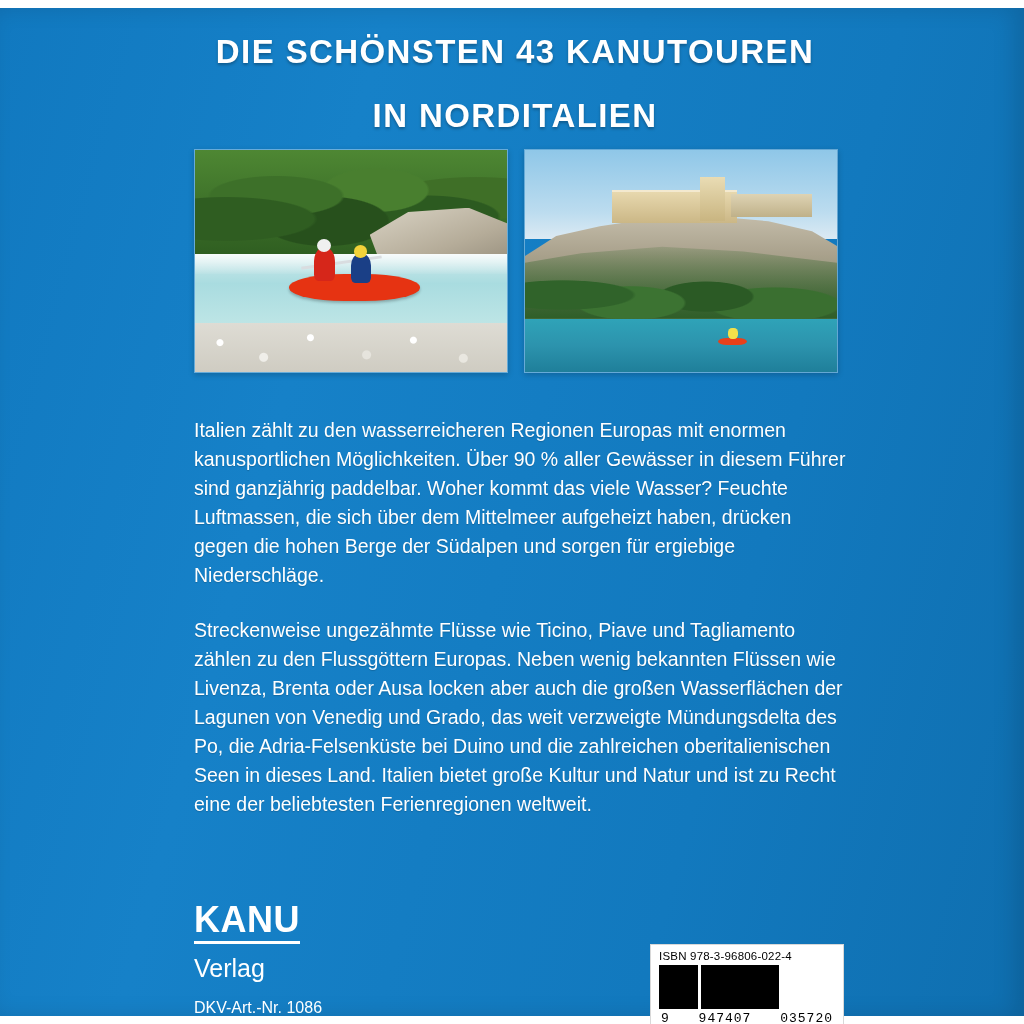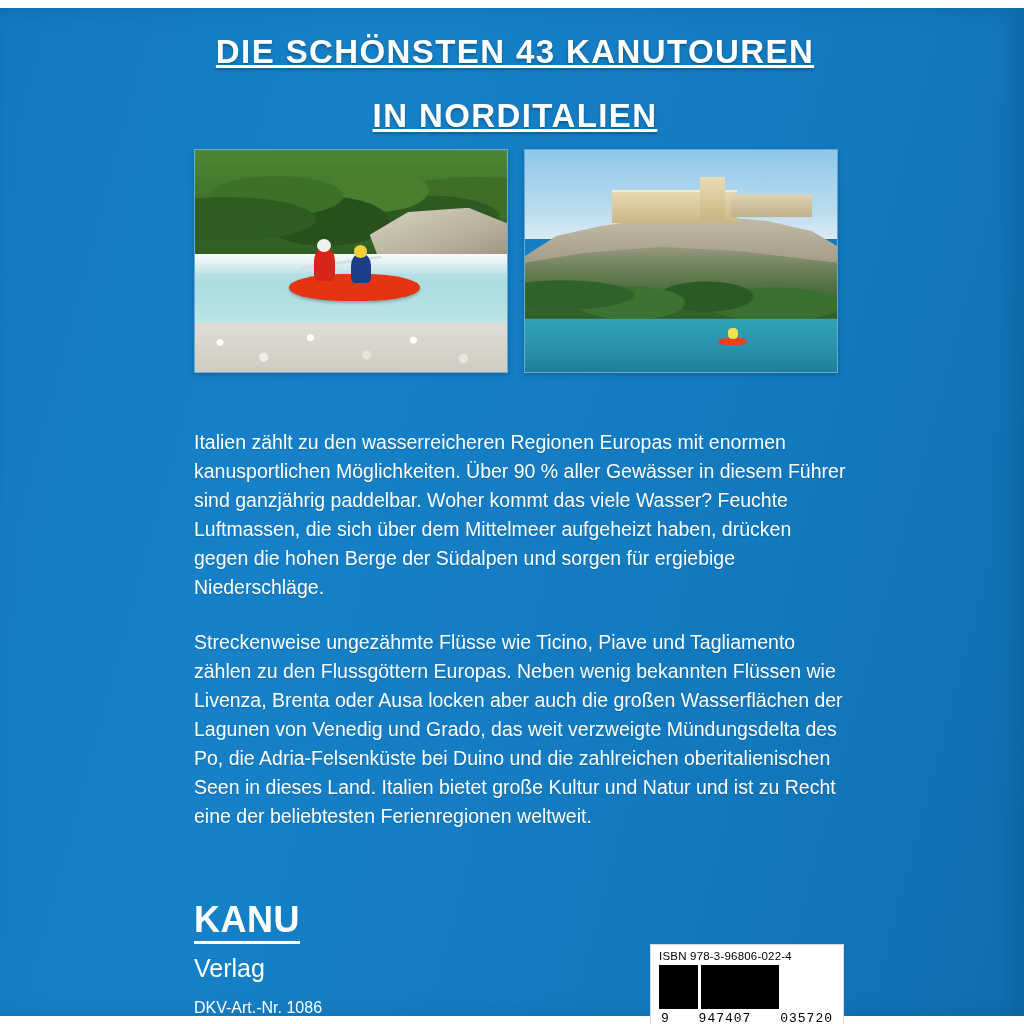--- a/index.html
+++ b/index.html
@@ -33,21 +33,20 @@
   .title-block {
     position: absolute;
     left: 120px;
     top: 22px;
     width: 790px;
     text-align: center;
     color: #ffffff;
     font-weight: bold;
     letter-spacing: 1.4px;
     text-shadow: 0 2px 3px rgba(0,0,0,0.28);
-    text-decoration: underline;
   }
   .title-line1 {
     font-size: 33px;
     line-height: 44px;
     white-space: nowrap;
   }
   .title-line2 {
     font-size: 33px;
     line-height: 44px;
     margin-top: 20px;
@@ -183,21 +182,21 @@
   }
   .rp-kayaker {
     position: absolute; left: 65%; bottom: 15%; width: 3.2%; height: 5%;
     background: #f2e14a; border-radius: 40%;
   }
 
   
   .body-text {
     position: absolute;
     left: 194px;
-    top: 420px;
+    top: 408px;
     width: 652px;
     color: #ffffff;
     font-size: 19.5px;
     line-height: 29px;
     text-shadow: 0 1px 1px rgba(0,0,0,0.18);
   }
   .body-text p { margin: 0 0 26px 0; }
 
   
   .logo-block {

